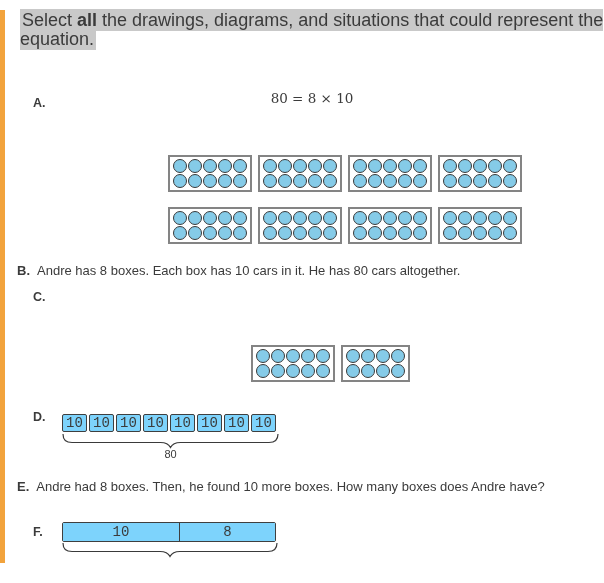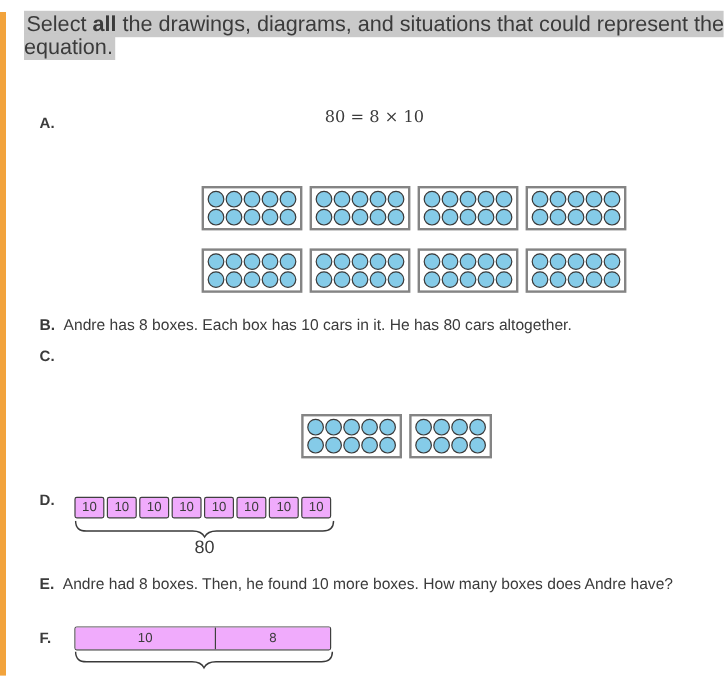--- a/index.html
+++ b/index.html
@@ -25,51 +25,52 @@
     text-align:center;
     font-family:"DejaVu Serif",serif;
     font-size:13.5px;
     margin-top:39px;
   }
   .opt-label{
     position:absolute;left:33px;
     font-weight:bold;font-size:12.5px;
   }
   .opt-row{
-    position:absolute;left:33px;right:10px;
+    position:absolute;left:17px;right:10px;
     font-size:13px;line-height:17px;
   }
   .opt-row .lbl{font-weight:bold;margin-right:7px;}
   .dot-area{
     position:absolute;display:flex;flex-direction:column;gap:15px;
   }
   .dot-row{display:flex;gap:6px;}
   .ten-frame{
     border:2px solid #848484;background:#fff;
     padding:2px 3px;display:grid;gap:1px;
   }
   .dot{
     width:12px;height:12px;border-radius:50%;
     background:#85CBE8;border:1px solid #3A3A3A;
     box-sizing:content-box;
   }
   .tape{position:absolute;display:flex;gap:2px;}
   .tape-cell{
-    border:1.4px solid #3F3F3F;border-radius:2px;background:#f0abfc;
+    border:1.4px solid #3F3F3F;border-radius:2px;background:#7dd3fc;
     width:23px;height:16px;
     display:flex;align-items:center;justify-content:center;
-    font-size:11px;
+    font-size:14px;
+    font-family:Liberation Mono, monospace;
   }
   .tape-f{gap:0;border:1.4px solid #3F3F3F;border-radius:2px;}
   .tape-f .tape-cell{border:none;border-radius:0;height:18px;width:116px;}
   .tape-f .tape-cell + .tape-cell{border-left:1.4px solid #3F3F3F;width:95px;}
   .brace{position:absolute;}
   .brace path{stroke:#3A3A3A;stroke-width:1.2;fill:none;}
   .tape-total{
-    position:absolute;text-align:center;font-size:15px;
+    position:absolute;text-align:center;font-size:11px;
   }
 </style>
 </head>
 <body>
 
 <div class="page">
 
   <div class="accent-bar"></div>
 
   <div class="prompt">

